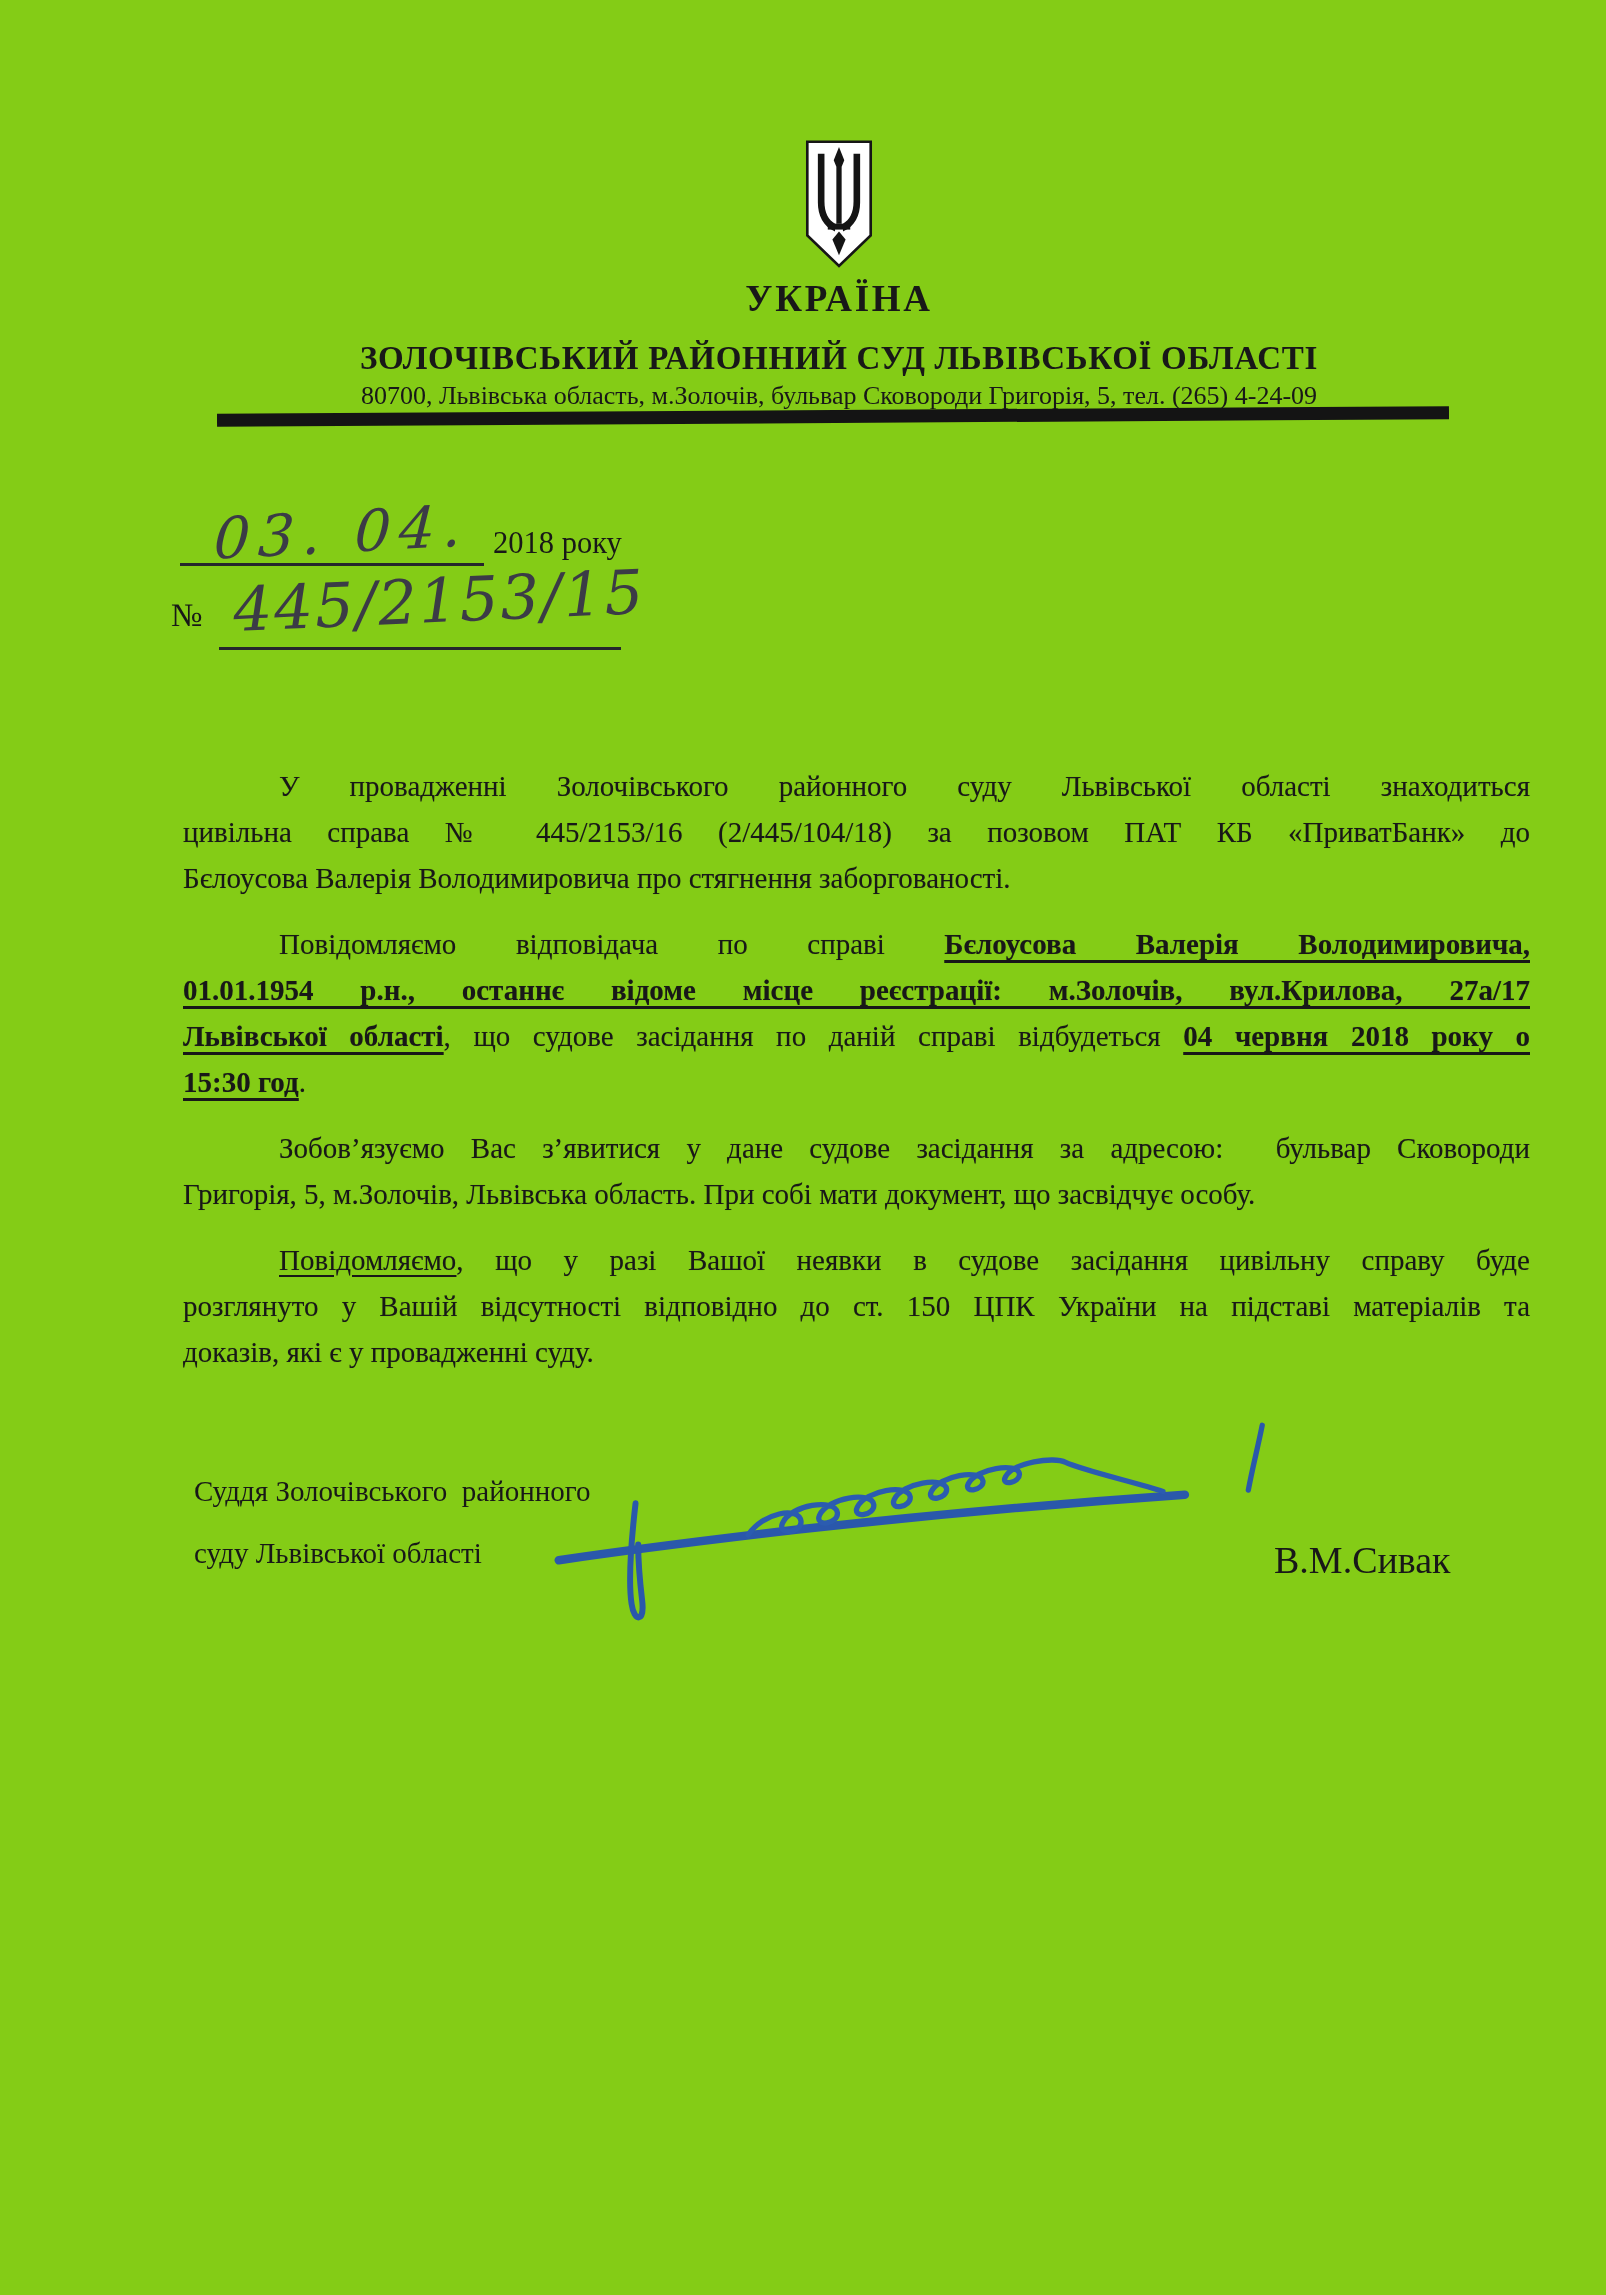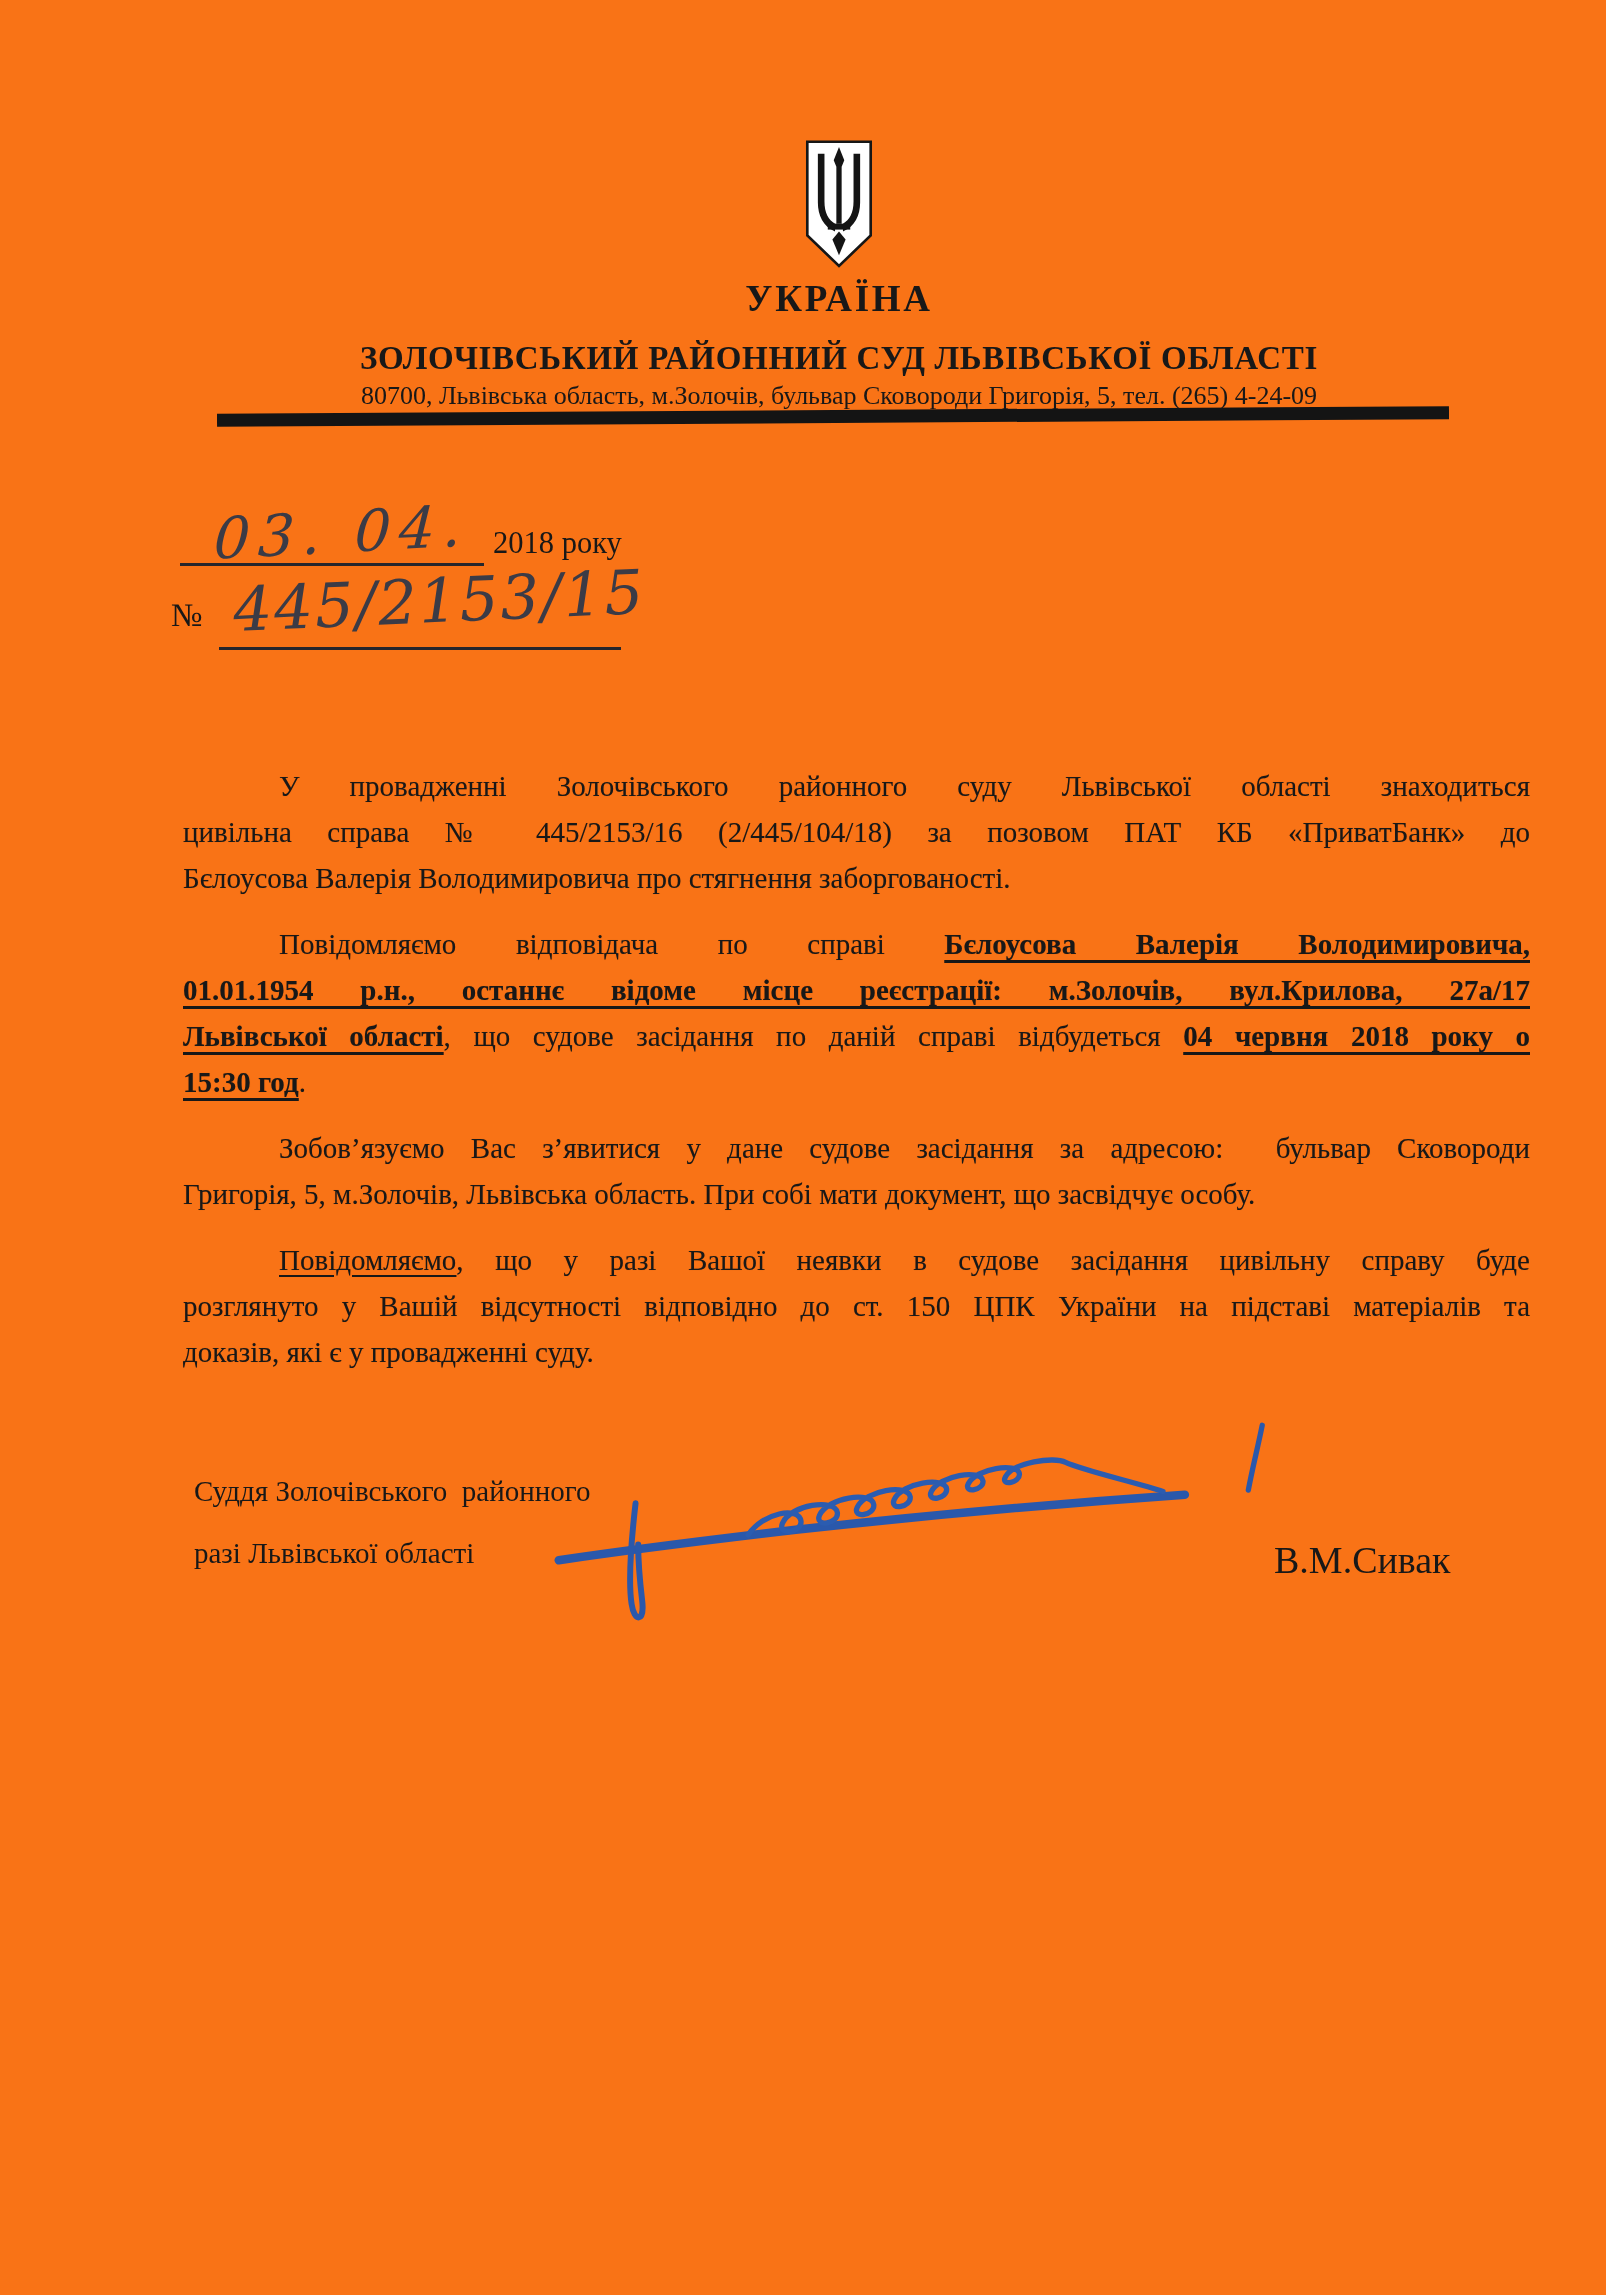--- a/index.html
+++ b/index.html
@@ -1,18 +1,18 @@
 <!DOCTYPE html>
 <html style="font-size:10.6px"><head>
 <meta charset="utf-8">
 <style>
   html,body { margin:0; padding:0; background:#e8e8e6; }
   .page {
     position:relative; width:1607px; height:2295px;
-    background:#f97316; overflow:hidden;
+    background:#84cc16; overflow:hidden;
     font-family:"Liberation Serif","DejaVu Serif",serif;
     color:#181818;
   }
 
   
   .letterhead { position:absolute; top:0; left:103px; width:1472px; text-align:center; }
   .emblem { display:block; margin:139px auto 0 auto; }
   .country { margin-top:6.6px; font-size:37px; font-weight:bold; letter-spacing:2.7px; }
   .court   { margin-top:20px;  font-size:33px; font-weight:bold; letter-spacing:0.7px; }
   .addr    { margin-top:4.6px;  font-size:26px; }
@@ -112,21 +112,21 @@
     <div class="para">
       <div class="ln first"><span class="u">Повідомляємо</span><span>, що у разі Вашої неявки в судове засідання цивільну справу буде</span></div>
       <div class="ln"><span>розглянуто у Вашій відсутності відповідно до ст. 150 ЦПК України на підставі матеріалів та</span></div>
       <div class="ln end"><span>доказів, які є у провадженні суду.</span></div>
     </div>
 
   </div>
 
   <div>
     <div class="sig-role1">Суддя Золочівського&nbsp; районного</div>
-    <div class="sig-role2">разі Львівської області</div>
+    <div class="sig-role2">суду Львівської області</div>
     <div class="sig-name">В.М.Сивак</div>
 
     <svg class="sig-ink" width="763" height="225" viewBox="0 0 1150 340" xmlns="http://www.w3.org/2000/svg" fill="none" stroke-linecap="round" stroke-linejoin="round">
 
       <path d="M42 224 C150 208 280 192 400 178 C600 156 800 138 988 125" stroke="#2a58ab" stroke-width="13"></path>
 
       <path d="M328 186 C350 152 405 142 408 165 C410 182 372 188 380 168
                C392 140 460 130 463 152 C465 169 428 175 436 156
                C448 129 515 119 518 140 C520 156 485 162 493 144
                C505 118 570 108 573 128 C575 144 541 150 549 132

